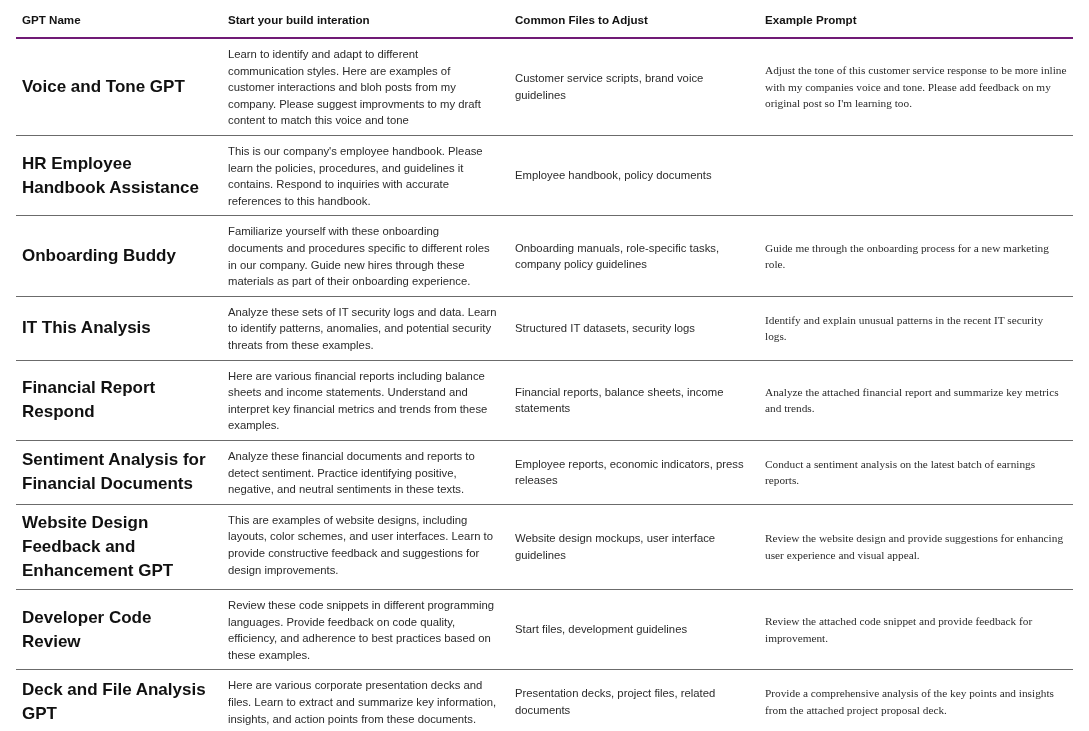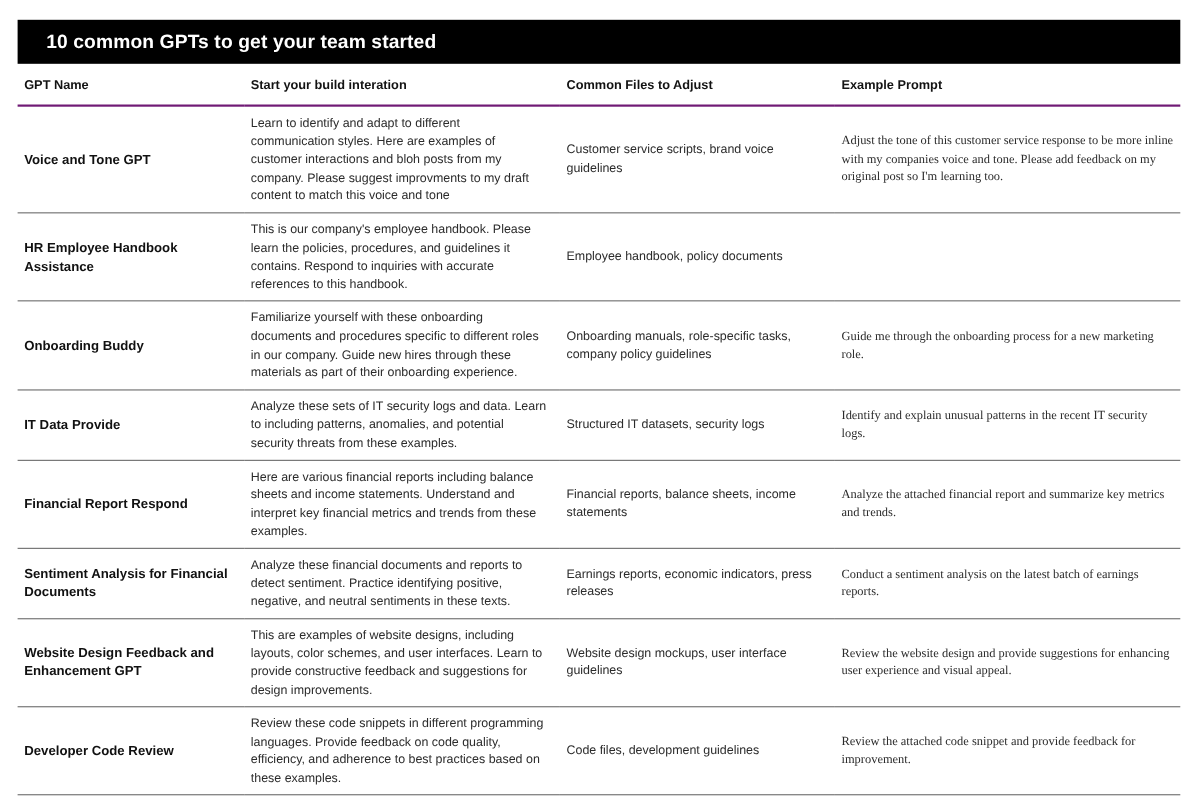--- a/index.html
+++ b/index.html
@@ -65,21 +65,21 @@
     font-size: 11.3px;
     line-height: 1.47;
     color: #2b2b2b;
     border-bottom: 1.5px solid #6b6b6b;
     padding: 6px 10px 6px 6px;
     vertical-align: middle;
   }
   tbody td.cell-name {
     font-weight: bold;
     color: #111111;
-    font-size: 12px;
+    font-size: 17px;
     line-height: 1.42;
     padding-right: 14px;
   }
   tbody td.cell-build {
     vertical-align: top;
     padding-top: 7px;
     padding-right: 12px;
     margin-left: 28px;
   }
   tbody td.cell-files {
@@ -93,23 +93,20 @@
   }
   tbody tr:last-child td {
     border-bottom: 1.5px solid #6b6b6b;
   }
 </style>
 </head>
 <body>
 
 <div class="page">
 
-  <div class="title-banner">
-    <span class="title-text">10 common GPTs to get your team started</span>
-  </div>
 
   <table class="gpt-table">
     <colgroup>
       <col class="c-name">
       <col class="c-build">
       <col class="c-files">
       <col class="c-prompt">
     </colgroup>
     <thead>
       <tr>
@@ -132,47 +129,47 @@
           <td class="cell-files">Employee handbook, policy documents</td>
           <td class="cell-prompt"></td>
         </tr>
         <tr>
           <td class="cell-name">Onboarding Buddy</td>
           <td class="cell-build">Familiarize yourself with these onboarding documents and procedures specific to different roles in our company. Guide new hires through these materials as part of their onboarding experience.</td>
           <td class="cell-files">Onboarding manuals, role-specific tasks, company policy guidelines</td>
           <td class="cell-prompt">Guide me through the onboarding process for a new marketing role.</td>
         </tr>
         <tr>
-          <td class="cell-name">IT Data Provide</td>
-          <td class="cell-build">Analyze these sets of IT security logs and data. Learn to including patterns, anomalies, and potential security threats from these examples.</td>
+          <td class="cell-name">IT This Analysis</td>
+          <td class="cell-build">Analyze these sets of IT security logs and data. Learn to identify patterns, anomalies, and potential security threats from these examples.</td>
           <td class="cell-files">Structured IT datasets, security logs</td>
           <td class="cell-prompt">Identify and explain unusual patterns in the recent IT security logs.</td>
         </tr>
         <tr>
           <td class="cell-name">Financial Report Respond</td>
           <td class="cell-build">Here are various financial reports including balance sheets and income statements. Understand and interpret key financial metrics and trends from these examples.</td>
           <td class="cell-files">Financial reports, balance sheets, income statements</td>
           <td class="cell-prompt">Analyze the attached financial report and summarize key metrics and trends.</td>
         </tr>
         <tr>
           <td class="cell-name">Sentiment Analysis for Financial Documents</td>
           <td class="cell-build">Analyze these financial documents and reports to detect sentiment. Practice identifying positive, negative, and neutral sentiments in these texts.</td>
-          <td class="cell-files">Earnings reports, economic indicators, press releases</td>
+          <td class="cell-files">Employee reports, economic indicators, press releases</td>
           <td class="cell-prompt">Conduct a sentiment analysis on the latest batch of earnings reports.</td>
         </tr>
         <tr>
           <td class="cell-name">Website Design Feedback and Enhancement GPT</td>
           <td class="cell-build">This are examples of website designs, including layouts, color schemes, and user interfaces. Learn to provide constructive feedback and suggestions for design improvements.</td>
           <td class="cell-files">Website design mockups, user interface guidelines</td>
           <td class="cell-prompt">Review the website design and provide suggestions for enhancing user experience and visual appeal.</td>
         </tr>
         <tr>
           <td class="cell-name">Developer Code Review</td>
           <td class="cell-build">Review these code snippets in different programming languages. Provide feedback on code quality, efficiency, and adherence to best practices based on these examples.</td>
-          <td class="cell-files">Code files, development guidelines</td>
+          <td class="cell-files">Start files, development guidelines</td>
           <td class="cell-prompt">Review the attached code snippet and provide feedback for improvement.</td>
         </tr>
         <tr>
           <td class="cell-name">Deck and File Analysis GPT</td>
           <td class="cell-build">Here are various corporate presentation decks and files. Learn to extract and summarize key information, insights, and action points from these documents.</td>
           <td class="cell-files">Presentation decks, project files, related documents</td>
           <td class="cell-prompt">Provide a comprehensive analysis of the key points and insights from the attached project proposal deck.</td>
         </tr>
       </tbody>
   </table>

